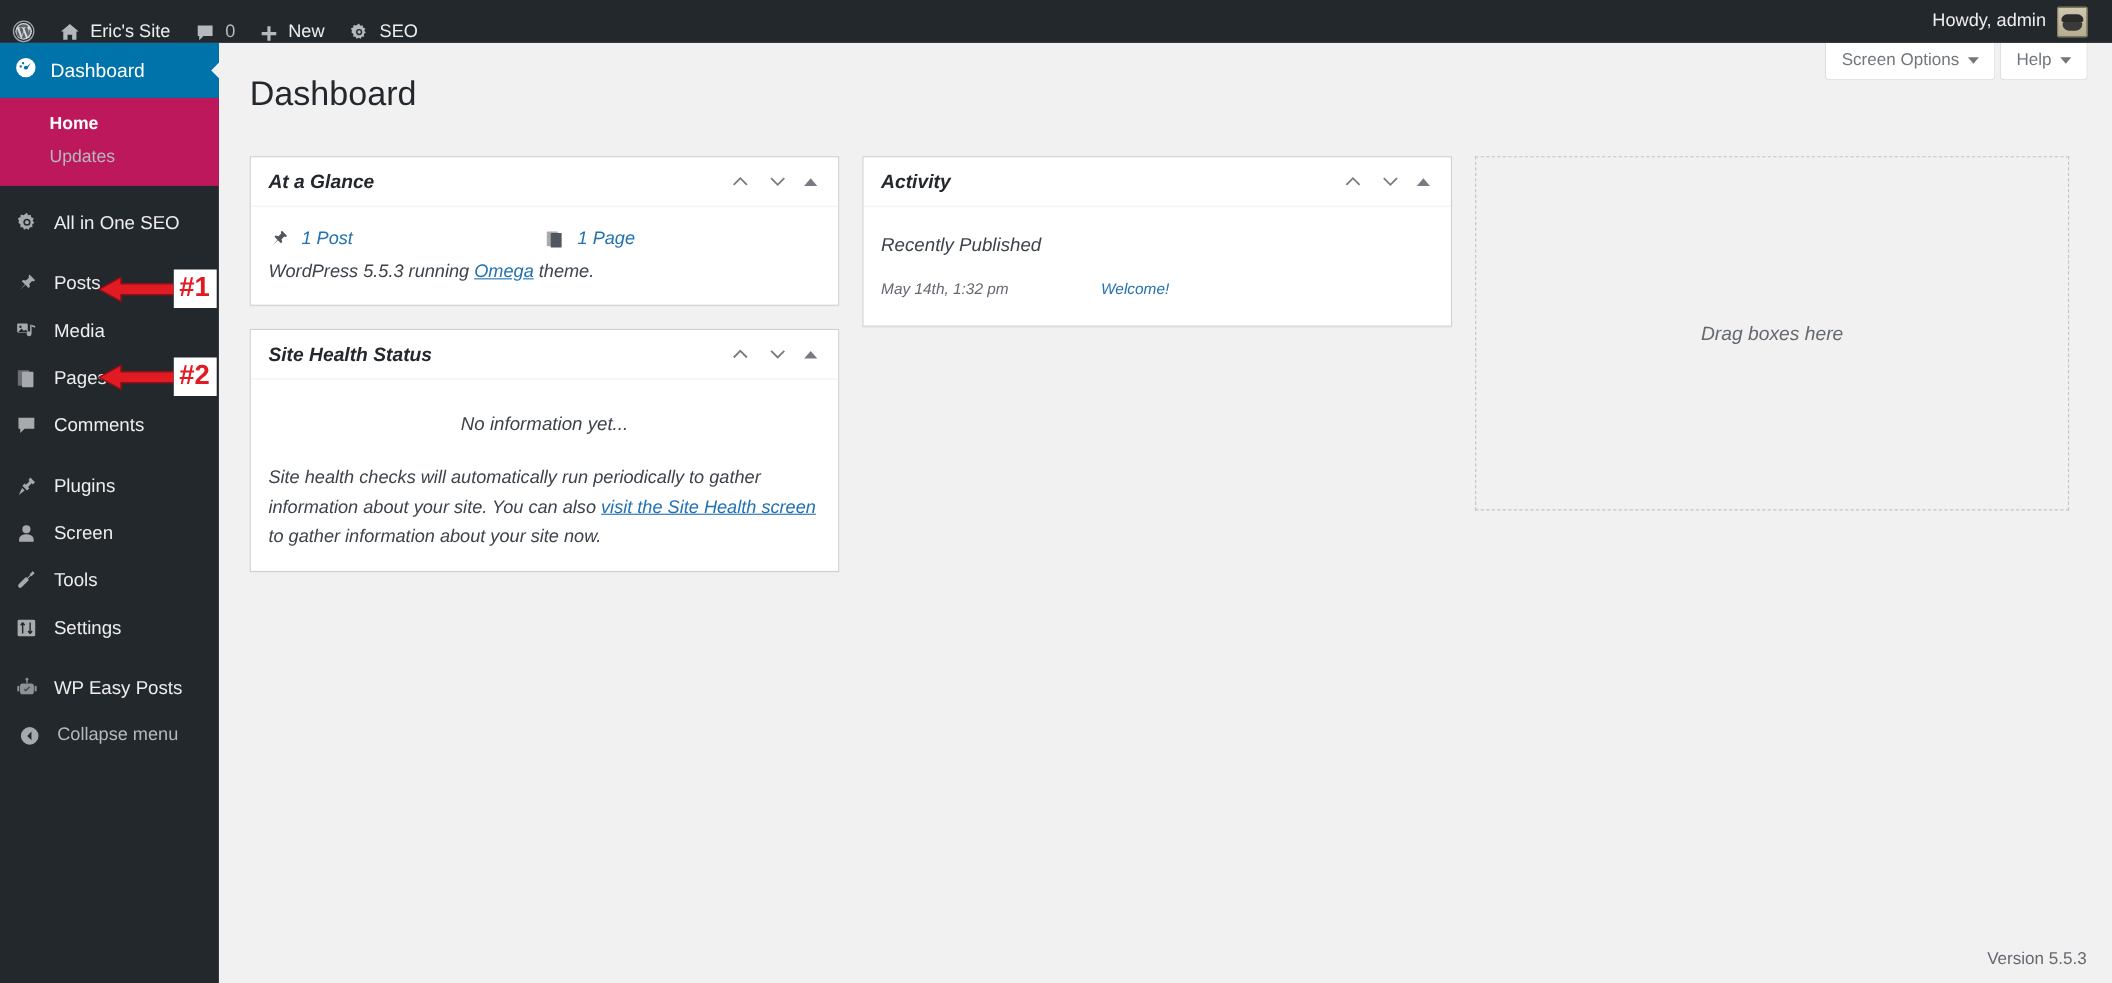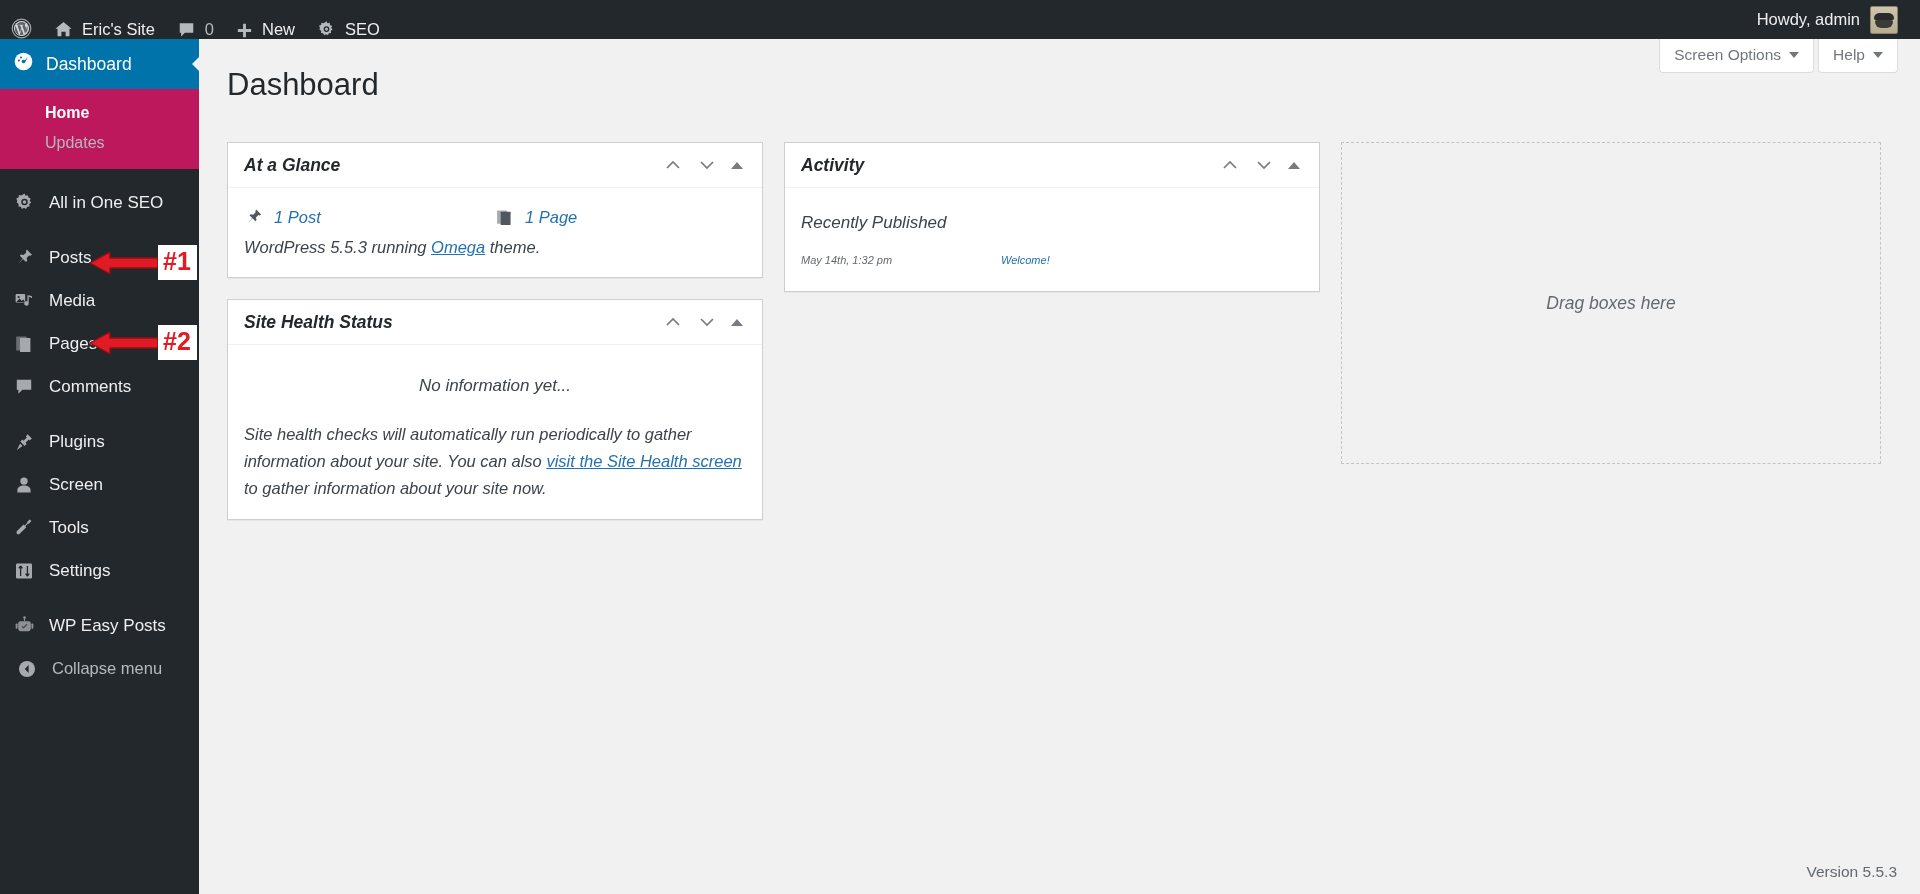--- a/index.html
+++ b/index.html
@@ -154,21 +154,21 @@
   .glance-item { display:flex; align-items:center; gap:10px; width: 50%; font-size:16.5px; color:#2271b1; }
   .glance-item .gi-ic { width:20px; display:flex; align-items:center; }
   .wp-version { margin-top: 4px; color:#3c434a; font-size: 16.5px; }
   a.lnk { color:#2271b1; text-decoration: underline; }
   a.plain { color:#2271b1; text-decoration: none; }
 
   .sh-status { text-align:center; font-size:17px; color:#3c434a; margin: 13px 0 22px 0; }
   .sh-text { font-size:16.5px; color:#3c434a; line-height:1.63; }
 
   .activity-sub { font-size:17px; color:#3c434a; padding: 14px 0 2px 0; }
-  .act-row { display:flex; padding: 14px 0 2px 0; font-size:11px; }
+  .act-row { display:flex; padding: 14px 0 2px 0; font-size:14px; }
   .act-time { width: 200px; color:#646970; }
   .act-link { color:#2271b1; text-decoration:none; }
 
   .dropzone {
     height: 322px; border: 1px dashed #c3c4c7; background: transparent;
     display: flex; align-items: center; justify-content: center;
     color: #646970; font-size: 17.5px;
   }
 
   .footer-version {

